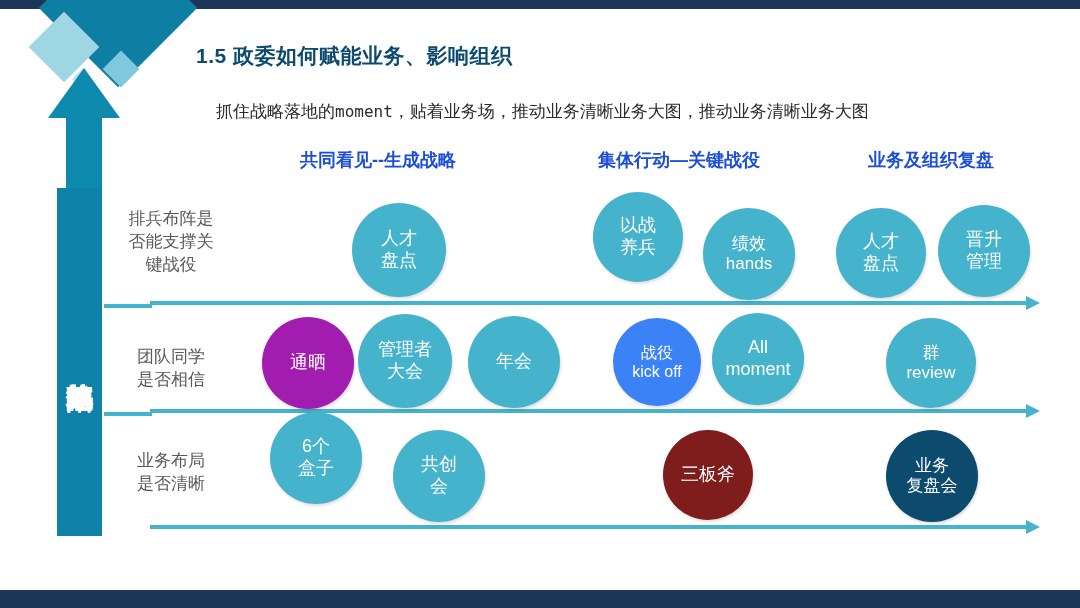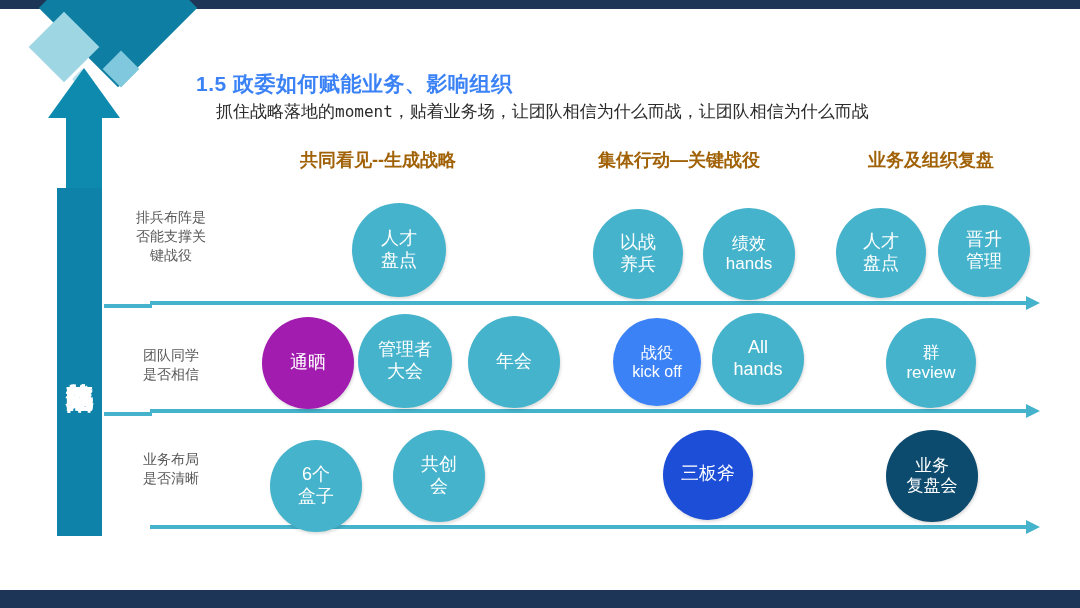--- a/index.html
+++ b/index.html
@@ -109,57 +109,56 @@
     text-align: center;
   }
 
   
   .title {
     position: absolute;
     left: 196px;
     top: 42px;
     font-size: 21px;
     font-weight: bold;
-    color: #3b82f6;
+    color: #0c4a6e;
     letter-spacing: 0.5px;
-    margin-top: 28px;
   }
   .subtitle {
     position: absolute;
     left: 216px;
     top: 100px;
     font-size: 17px;
     color: #2b2b2b;
     white-space: nowrap;
   }
   .subtitle .mono {
     font-family: "DejaVu Sans Mono", "Liberation Mono", monospace;
     font-size: 16px;
   }
 
   
   .colhead {
     position: absolute;
     top: 148px;
     font-size: 18px;
     font-weight: bold;
-    color: #a16207;
+    color: #1d4ed8;
     white-space: nowrap;
     text-align: left;
   }
   .colhead.c1 { left: 300px; }
   .colhead.c2 { left: 598px; }
   .colhead.c3 { left: 868px; }
 
   
   .rowlabel {
     position: absolute;
     left: 112px;
     width: 118px;
-    font-size: 14px;
+    font-size: 17px;
     color: #595959;
     line-height: 1.35;
     text-align: center;
   }
   .rowlabel.r1 { top: 208px; }
   .rowlabel.r2 { top: 346px; }
   .rowlabel.r3 { top: 450px; }
 
   
   .harrow {
@@ -236,21 +235,21 @@
 
 <div class="vband">
   <div class="vband-text">陪伴战略落地</div>
 </div>
 
 <div class="vdiv" style="top:304px"></div>
 <div class="vdiv" style="top:412px"></div>
 
 <div class="title">1.5 政委如何赋能业务、影响组织</div>
 
-<div class="subtitle"><span>抓住战略落地的</span><span class="mono">moment</span><span>，贴着业务场，让团队相信为什么而战，让团队相信为什么而战</span></div>
+<div class="subtitle"><span>抓住战略落地的</span><span class="mono">moment</span><span>，贴着业务场，推动业务清晰业务大图，推动业务清晰业务大图</span></div>
 
 <div class="colhead c1">共同看见--生成战略</div>
 <div class="colhead c2">集体行动—关键战役</div>
 <div class="colhead c3">业务及组织复盘</div>
 
 <div class="rowlabel r1" style="white-space:pre-line">排兵布阵是
 否能支撑关
 键战役</div>
 <div class="rowlabel r2" style="white-space:pre-line">团队同学
 是否相信</div>
@@ -266,38 +265,38 @@
   <div class="tip"></div>
 </div>
 <div class="harrow a3">
   <div class="line"></div>
   <div class="tip"></div>
 </div>
 
 <div id="bubble-layer">
     <div class="bubble" style="left: 352px; top: 203px; width: 94px; height: 94px; font-size: 18px; background: rgb(69, 179, 203);">人才
 盘点</div>
-    <div class="bubble" style="left: 593px; top: 209px; width: 90px; height: 90px; font-size: 18px; background: rgb(69, 179, 203);">以战
+    <div class="bubble" style="left: 593px; top: 192px; width: 90px; height: 90px; font-size: 18px; background: rgb(69, 179, 203);">以战
 养兵</div>
     <div class="bubble" style="left: 703px; top: 208px; width: 92px; height: 92px; font-size: 17px; background: rgb(69, 179, 203);">绩效
 hands</div>
     <div class="bubble" style="left: 836px; top: 208px; width: 90px; height: 90px; font-size: 18px; background: rgb(69, 179, 203);">人才
 盘点</div>
     <div class="bubble" style="left: 938px; top: 205px; width: 92px; height: 92px; font-size: 18px; background: rgb(69, 179, 203);">晋升
 管理</div>
     <div class="bubble" style="left: 262px; top: 317px; width: 92px; height: 92px; font-size: 18px; background: #a21caf;">通晒</div>
     <div class="bubble" style="left: 358px; top: 314px; width: 94px; height: 94px; font-size: 18px; background: rgb(69, 179, 203);">管理者
 大会</div>
     <div class="bubble" style="left: 468px; top: 316px; width: 92px; height: 92px; font-size: 18px; background: rgb(69, 179, 203);">年会</div>
     <div class="bubble" style="left: 613px; top: 318px; width: 88px; height: 88px; font-size: 16px; background: #3b82f6; text-align: center;">战役
 kick off</div>
     <div class="bubble" style="left: 712px; top: 313px; width: 92px; height: 92px; font-size: 18px; background: rgb(69, 179, 203);">All
-hands</div>
+moment</div>
     <div class="bubble" style="left: 886px; top: 318px; width: 90px; height: 90px; font-size: 17px; background: rgb(69, 179, 203);">群
 review</div>
-    <div class="bubble" style="left: 270px; top: 440px; width: 92px; height: 92px; font-size: 18px; background: rgb(69, 179, 203);">6个
+    <div class="bubble" style="left: 270px; top: 412px; width: 92px; height: 92px; font-size: 18px; background: rgb(69, 179, 203);">6个
 盒子</div>
     <div class="bubble" style="left: 393px; top: 430px; width: 92px; height: 92px; font-size: 18px; background: rgb(69, 179, 203);">共创
 会</div>
-    <div class="bubble" style="left: 663px; top: 430px; width: 90px; height: 90px; font-size: 18px; background: #1d4ed8; font-family: Liberation Mono, monospace;">三板斧</div>
+    <div class="bubble" style="left: 663px; top: 430px; width: 90px; height: 90px; font-size: 18px; background: #7f1d1d;">三板斧</div>
     <div class="bubble" style="left: 886px; top: 430px; width: 92px; height: 92px; font-size: 17px; background: #0c4a6e;">业务
 复盘会</div>
   </div>
 
 </body></html>

